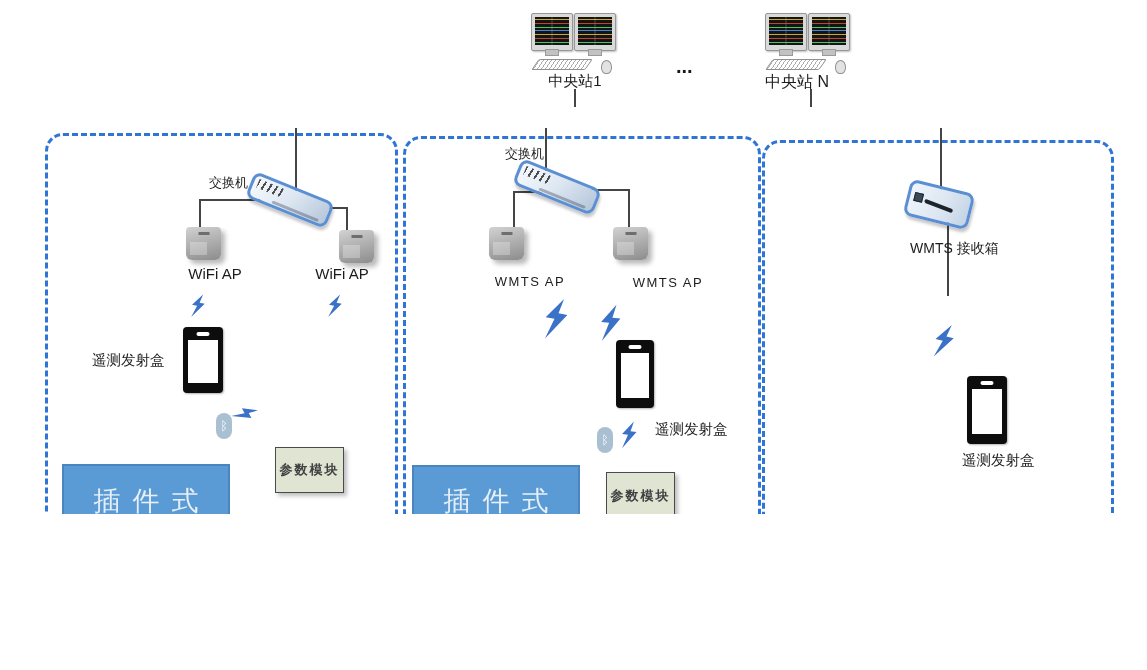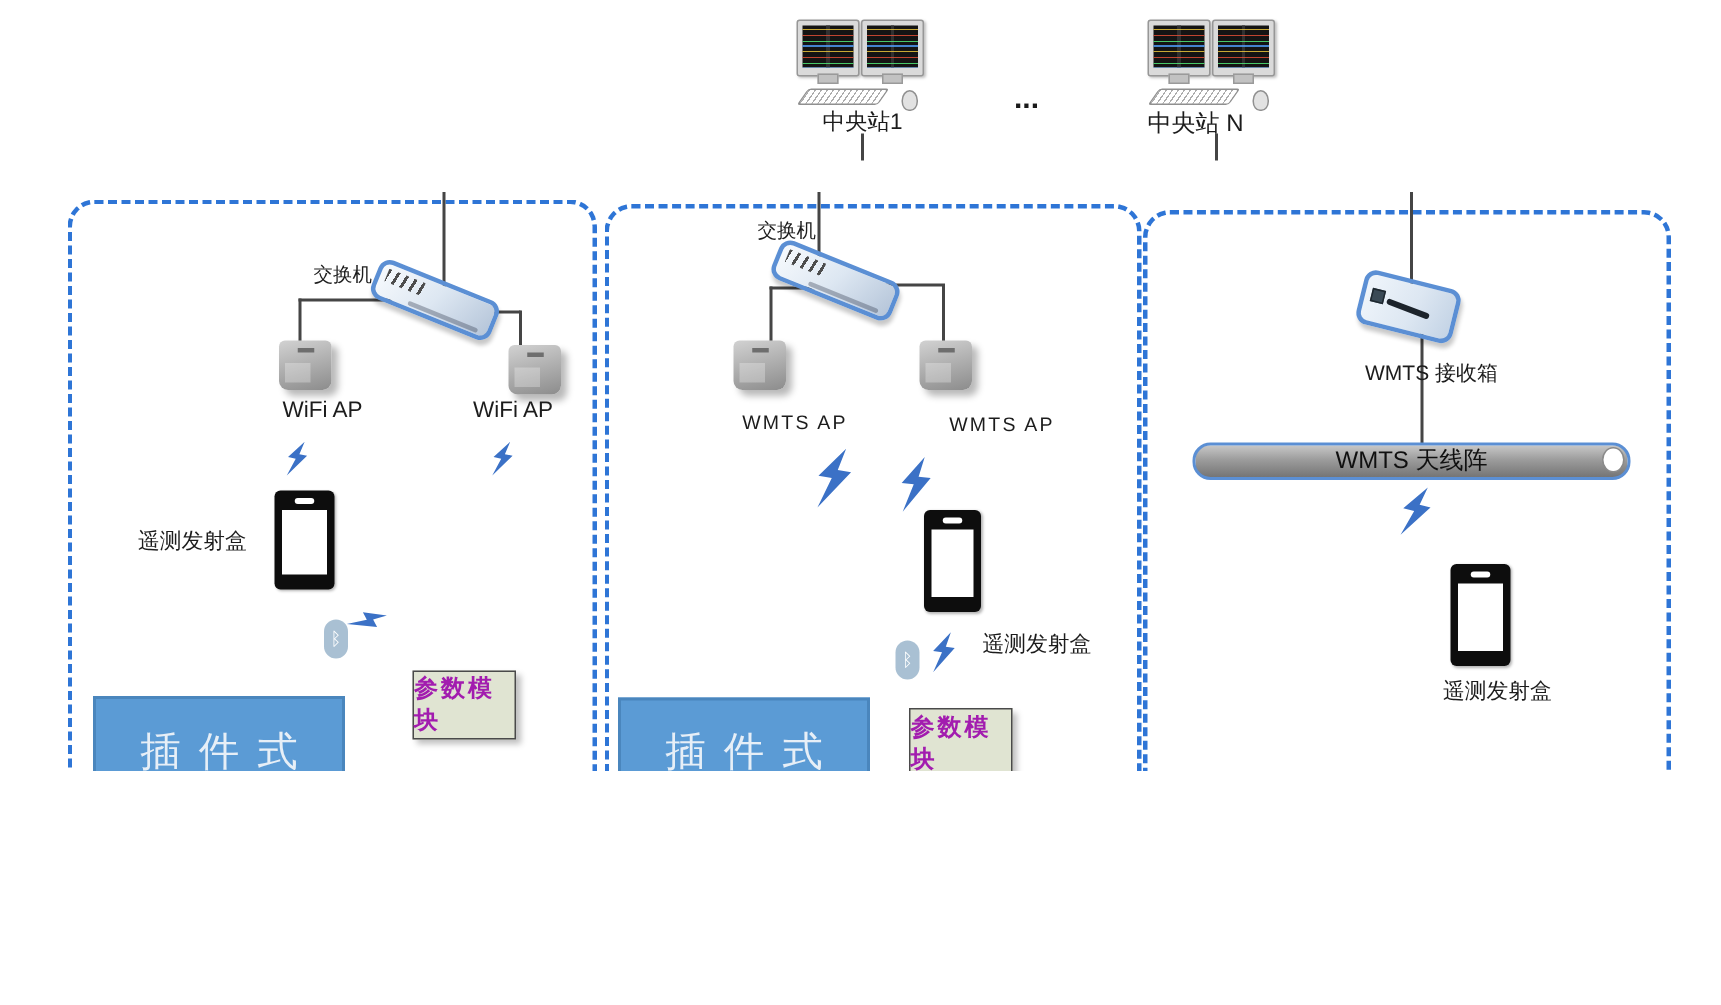--- a/index.html
+++ b/index.html
@@ -90,22 +90,22 @@
       display:flex;align-items:center;justify-content:center;font-size:16px;color:#101010;}
   .antenna::after{content:"";position:absolute;right:2px;top:1px;width:13px;height:15px;
       background:#fff;border:1px solid #8a8a8a;border-radius:50%;}
 
   
   .bolt{position:absolute;color:var(--bolt-blue,#3b71c6);}
   .bolt svg{display:block;width:100%;height:100%;}
 
   
   .parambox{position:absolute;background:var(--param-box-fill,#e0e4d2);border:1.5px solid #4a4a4a;
-      display:flex;align-items:center;justify-content:center;font-size:16px;font-weight:bold;
-      letter-spacing:2px;color:#a21caf;box-shadow:3px 3px 4px rgba(0,0,0,.25);}
+      display:flex;align-items:center;justify-content:center;font-size:13px;font-weight:bold;
+      letter-spacing:2px;color:#404040;box-shadow:3px 3px 4px rgba(0,0,0,.25);}
 
   
   .typebox{position:absolute;background:var(--type-box-fill,#5b9bd5);
       border:2px solid var(--type-box-border,#4a86bd);
       display:flex;align-items:center;justify-content:center;padding-left:12px;
       color:var(--type-box-text,#e7eff7);font-size:27px;letter-spacing:12px;
       font-family:"Liberation Serif","DejaVu Serif",serif;}
 
   .caption{position:absolute;left:0;right:0;top:610px;text-align:center;color:#000;
       font-family:"Liberation Serif","DejaVu Serif",serif;font-size:30px;letter-spacing:1px;}
@@ -250,23 +250,20 @@
   <div class="typebox" style="left:412px;top:465px;width:152px;height:68px">
     <span>插件式</span>
   </div>
 
   <div class="vline" style="left:940px;top:128px;height:64px"></div>
   <div class="vline" style="left:947px;top:220px;height:76px"></div>
 
   <div class="recv" style="left:906px;top:186px"></div>
   <div class="lbl" style="left:910px;top:240px;font-size:14px">WMTS 接收箱</div>
 
-  <div class="antenna">
-    <span>WMTS 天线阵</span>
-  </div>
 
   <div class="bolt" style="left:931px;top:321px;width:26px;height:40px;transform:rotate(14deg)">
     <svg viewBox="0 0 20 32">
         <polygon points="13,2 3,16 9,16 5,30 17,12 11,12" fill="currentColor"></polygon>
       </svg>
   </div>
 
   <div class="phone" style="left:967px;top:376px;width:40px;height:68px">
     <div class="spk"></div>
       <div class="scr"></div>

